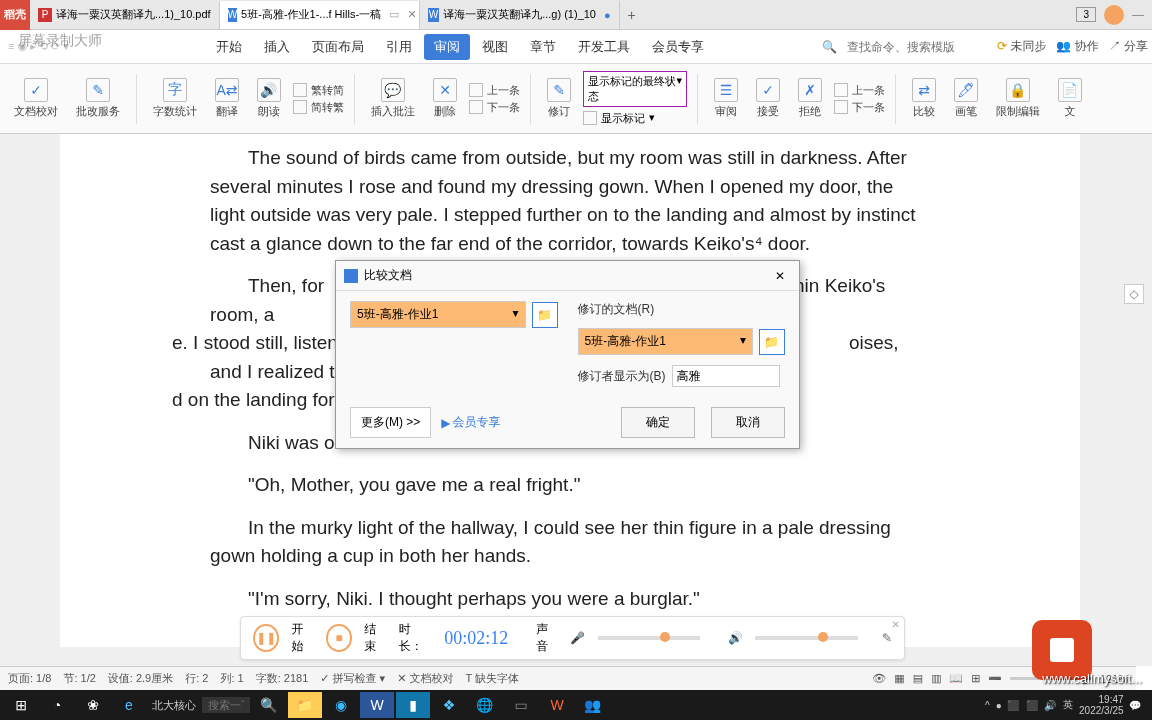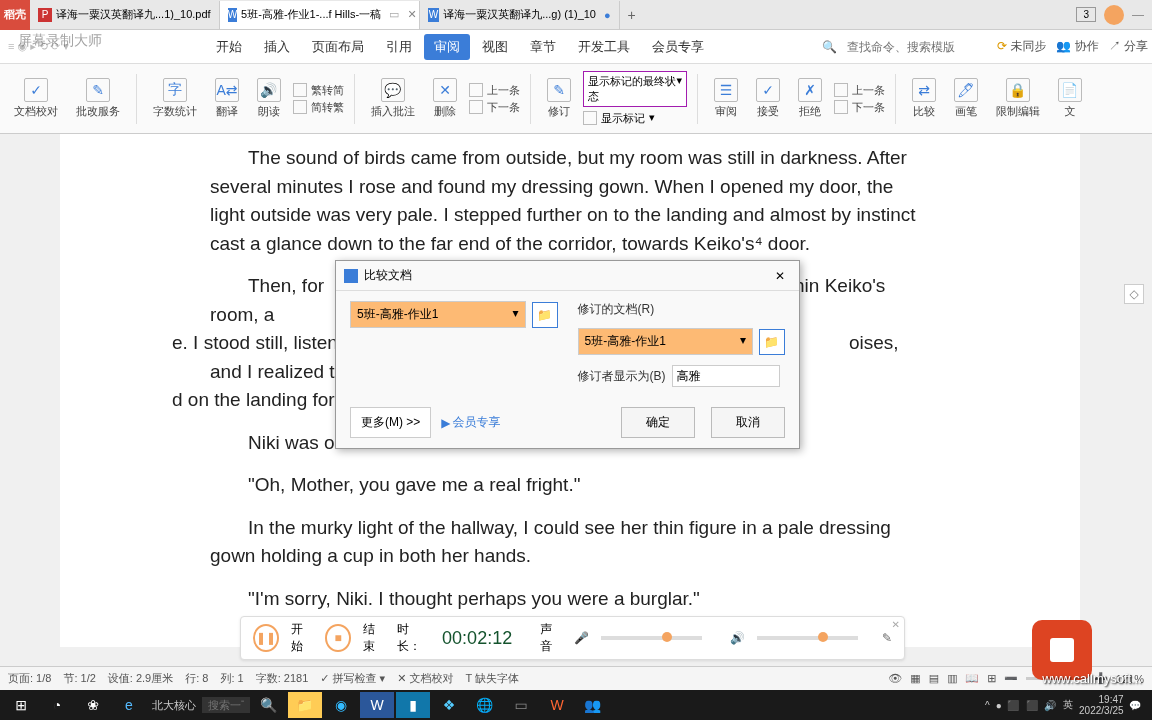--- a/index.html
+++ b/index.html
@@ -46,25 +46,25 @@
 .dlg-select{flex:1;border:1px solid #ccc;padding:4px 6px;font-size:12px;background:#fdba74;display:flex;justify-content:space-between}
 .dlg-browse{width:26px;height:26px;border:1px solid #3b7dd8;background:#fff;display:flex;align-items:center;justify-content:center;color:#d90}
 .dlg-input{border:1px solid #ccc;padding:3px 4px;font-size:12px;width:108px}
 .dlg-footer{padding:10px 14px;display:flex;align-items:center;gap:10px}
 .dlg-more{border:1px solid #ccc;padding:6px 10px;background:#fff;font-size:12px}
 .dlg-tip{color:#3b7dd8;font-size:12px;display:flex;align-items:center;gap:2px}
 .dlg-ok,.dlg-cancel{margin-left:auto;border:1px solid #bbb;padding:6px 24px;background:#f5f5f5;font-size:12px}
 .dlg-cancel{margin-left:6px}
 .recorder{position:absolute;left:240px;bottom:60px;width:665px;height:44px;background:#fff;border:1px solid #ddd;border-radius:4px;display:flex;align-items:center;padding:0 12px;gap:12px;z-index:90;box-shadow:0 1px 3px rgba(0,0,0,0.1)}
 .rec-btn{width:28px;height:28px;border:2px solid #f4a460;border-radius:50%;display:flex;align-items:center;justify-content:center;color:#f4a460}
-.rec-time{font-family:Liberation Sans, sans-serif;font-size:18px;color:#14532d}
+.rec-time{font-family:Liberation Serif, serif;font-size:18px;color:#3b82f6}
 .rec-slider{width:110px;height:4px;background:#ddd;position:relative}
 .rec-slider::after{content:"";position:absolute;right:30px;top:-4px;width:10px;height:10px;border-radius:50%;background:#f4a460}
 .rec-close{position:absolute;right:4px;top:2px;color:#aaa;font-size:10px}
-.statusbar{position:absolute;bottom:30px;left:0;right:0;height:24px;background:#f5f5f5;border-top:1px solid #ccc;display:flex;align-items:center;padding:0 8px;gap:12px;font-size:11px;color:#555}
+.statusbar{position:absolute;bottom:30px;left:0;right:16px;height:24px;background:#f5f5f5;border-top:1px solid #ccc;display:flex;align-items:center;padding:0 8px;gap:12px;font-size:11px;color:#555}
 .taskbar{position:absolute;bottom:0;left:0;right:0;height:30px;background:#1a1a1a;display:flex;align-items:center;padding:0 4px;gap:2px}
 .task-item{width:34px;height:26px;display:flex;align-items:center;justify-content:center;color:#fff;font-size:14px}
 .task-search{background:#333;color:#aaa;padding:2px 6px;font-size:11px;width:48px;border:none}
 .task-right{margin-left:auto;display:flex;align-items:center;gap:6px;color:#ccc;font-size:10px;padding-right:6px}
 .clock{text-align:right;line-height:1.1}
 .record-float{position:absolute;right:60px;bottom:40px;width:60px;height:60px;background:#d42;border-radius:10px;display:flex;align-items:center;justify-content:center;z-index:200}
 .record-float::after{content:"";width:24px;height:24px;background:#fff;border-radius:3px}
 .watermark{position:absolute;right:10px;bottom:34px;color:#fff;font-size:13px;z-index:201;text-shadow:1px 1px 2px #000}
 .watermark2{position:absolute;left:18px;top:32px;color:#666;font-size:14px;z-index:50;opacity:0.6}
 </style>
@@ -290,21 +290,21 @@
   <div class="rec-slider"></div>
   <span style="color:#f4a460;margin-left:16px">🔊</span>
   <div class="rec-slider"></div>
   <span style="color:#666;margin-left:12px">✎</span>
 </div>
 
 <div class="statusbar">
   <span>页面: 1/8</span>
   <span>节: 1/2</span>
   <span>设值: 2.9厘米</span>
-  <span>行: 8</span>
+  <span>行: 2</span>
   <span>列: 1</span>
   <span>字数: 2181</span>
   <span>✓ <span>拼写检查</span> ▾</span>
   <span>✕ <span>文档校对</span></span>
   <span>T <span>缺失字体</span></span>
   <span style="margin-left:auto;display:flex;gap:8px;align-items:center">
     <span>👁</span>
     <span>▦</span>
     <span>▤</span>
     <span>▥</span>

